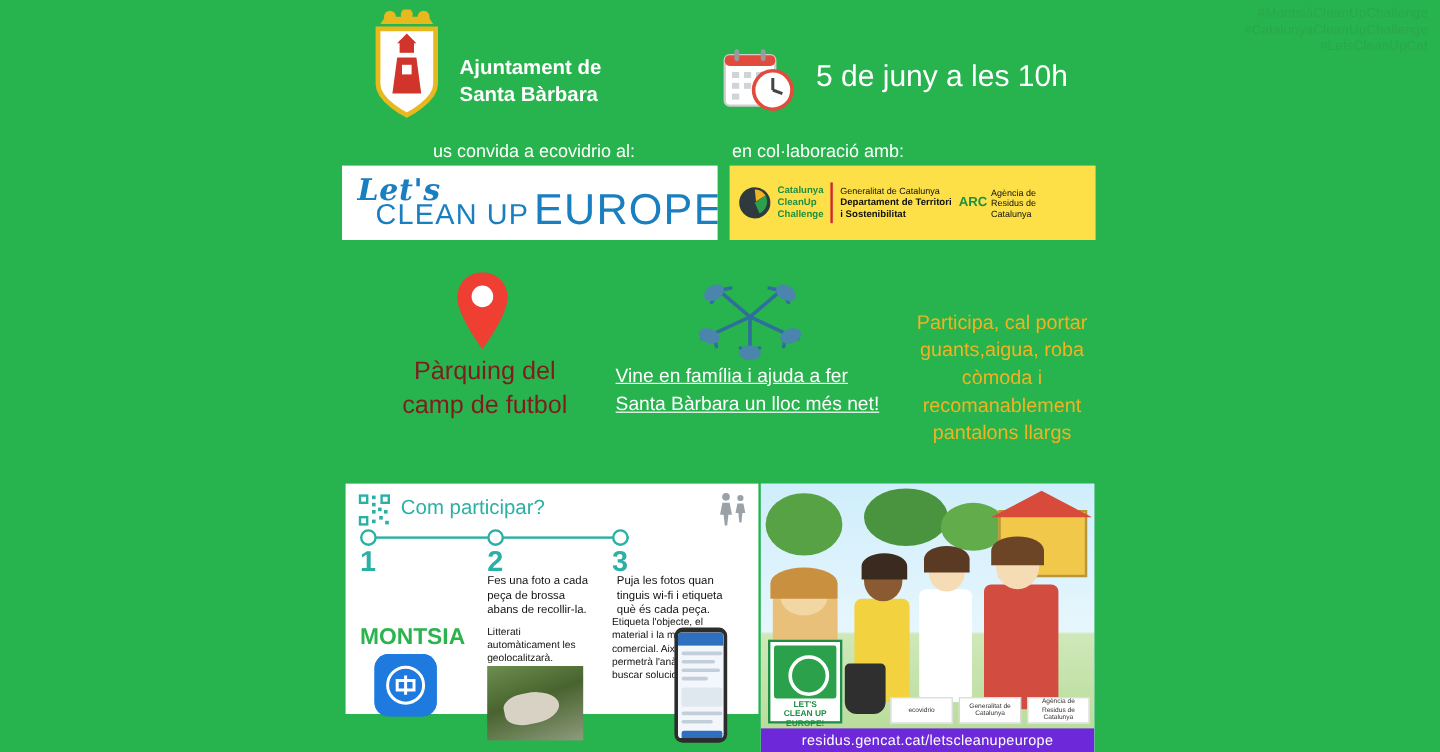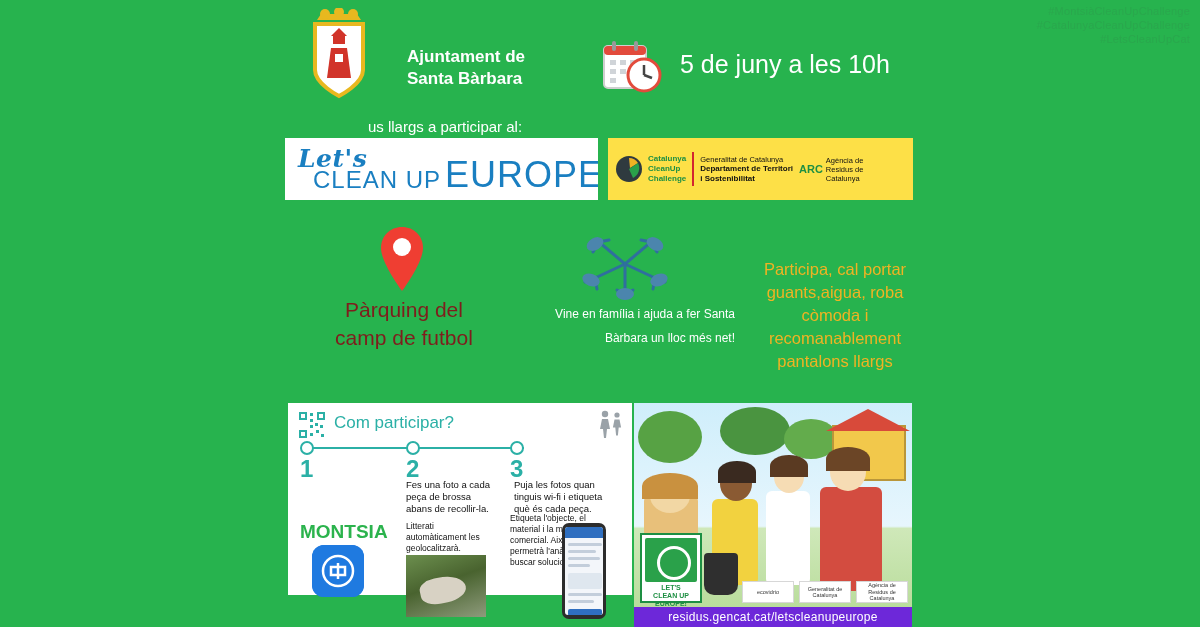--- a/index.html
+++ b/index.html
@@ -33,21 +33,20 @@
     width: 68px; height: 92px;
   }
   .crest svg { display: block; }
   .town-name {
     position: absolute;
     left: 383px; top: 46px;
     color: #ffffff;
     font-size: 17px;
     line-height: 22px;
     font-weight: 600;
-    margin-left: 24px;
   }
   .town-name .l2 { display: block; }
 
   .cal-icon {
     position: absolute;
     left: 602px; top: 40px;
     width: 62px; height: 55px;
   }
   .date-text {
     position: absolute;
@@ -139,24 +138,25 @@
 
   .hands-icon {
     position: absolute;
     left: 565px; top: 228px;
     width: 120px; height: 72px;
   }
   .family-text {
     position: absolute;
     left: 513px; top: 302px;
     width: 222px;
-    text-align: right;
+    text-align: left;
     color: #ffffff;
-    font-size: 12px;
+    font-size: 16px;
     line-height: 24px;
+    text-decoration: underline;
   }
 
   .bring-text {
     position: absolute;
     left: 742px; top: 258px;
     width: 186px;
     text-align: center;
     color: #f0b323;
     font-size: 16.5px;
     line-height: 23px;
@@ -368,21 +368,22 @@
         <rect x="18" y="29" width="6" height="5"></rect>
           <rect x="8" y="38" width="6" height="5"></rect>
       </g>
       <circle cx="42" cy="35" r="16" fill="#ffffff" stroke="#e24b3c" stroke-width="3"></circle>
       <line x1="42" y1="35" x2="42" y2="25" stroke="#444" stroke-width="2.5"></line>
       <line x1="42" y1="35" x2="50" y2="38" stroke="#444" stroke-width="2.5"></line>
     </svg>
   </div>
   <div class="date-text">5 de juny a les 10h</div>
 
-  <div class="invite-label">us llargs a participar al:</div>
+  <div class="invite-label">us convida a ecovidrio al:</div>
+  <div class="collab-label">en col·laboració amb:</div>
 
   <div class="lcue-banner">
     <div class="lcue-lets">Let's</div>
     <div class="lcue-clean">CLEAN UP</div>
     <div class="lcue-europe">EUROPE!</div>
   </div>
 
   <div class="collab-banner">
     <div class="collab-ccc">
       <svg width="30" height="30" viewBox="0 0 30 30">

